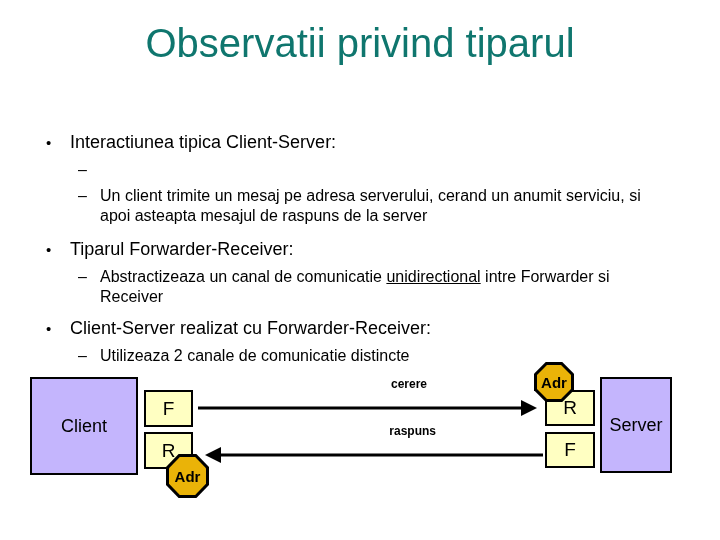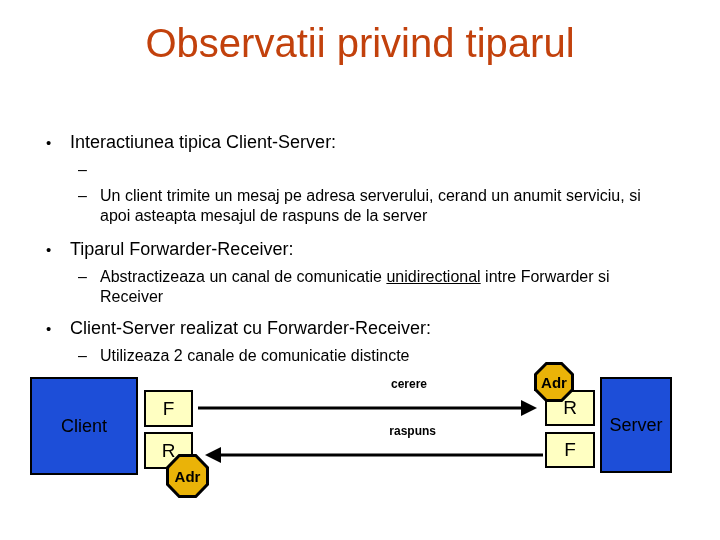--- a/index.html
+++ b/index.html
@@ -4,21 +4,21 @@
 <style>
   * { margin: 0; padding: 0; box-sizing: border-box; }
   html, body { width: 720px; height: 540px; background: #ffffff; overflow: hidden; }
   body { font-family: "Liberation Sans", sans-serif; color: #000; position: relative; }
 
   .slide { position: absolute; inset: 0; width: 720px; height: 540px; background: #fff; }
 
   .title {
     position: absolute; top: 21px; left: 0; right: 0;
     text-align: center; font-size: 40px; line-height: 45px;
-    font-weight: 400; color: #c2410c; white-space: nowrap;
+    font-weight: 400; color: #0f766e; white-space: nowrap;
   }
 
   .bullets { position: absolute; top: 131px; left: 0; width: 700px; }
 
   .l1 { display: flex; font-size: 18px; line-height: 22px; margin-bottom: 6px; }
   .l1 .glyph { width: 24px; margin-left: 46px; text-align: left; font-size: 15px; padding-top: 1px; }
   .l1 .txt { flex: 1; }
 
   .l2 { display: flex; font-size: 16px; line-height: 20px; margin-bottom: 6px; }
   .l2 .glyph { width: 22px; margin-left: 78px; }
@@ -26,21 +26,21 @@
 
   .gap-before-b2 { margin-bottom: 12px; }
   .gap-before-b3 { margin-bottom: 10px; }
 
   .underlined { text-decoration: underline; }
 
   
   .diagram { position: absolute; inset: 0; }
 
   .proc-box {
-    position: absolute; background: #1d4ed8; border: 2px solid #000;
+    position: absolute; background: #c4b5fd; border: 2px solid #000;
     display: flex; align-items: center; justify-content: center; font-size: 18px;
   }
   .client-box { left: 30px; top: 377px; width: 108px; height: 98px; }
   .server-box { left: 600px; top: 377px; width: 72px; height: 96px; }
 
   .fr-box {
     position: absolute; background: #ffffc2; border: 2px solid #000;
     display: flex; align-items: center; justify-content: center; font-size: 19px;
   }
   .fl { left: 144px; top: 390px; width: 49px; height: 37px; }

